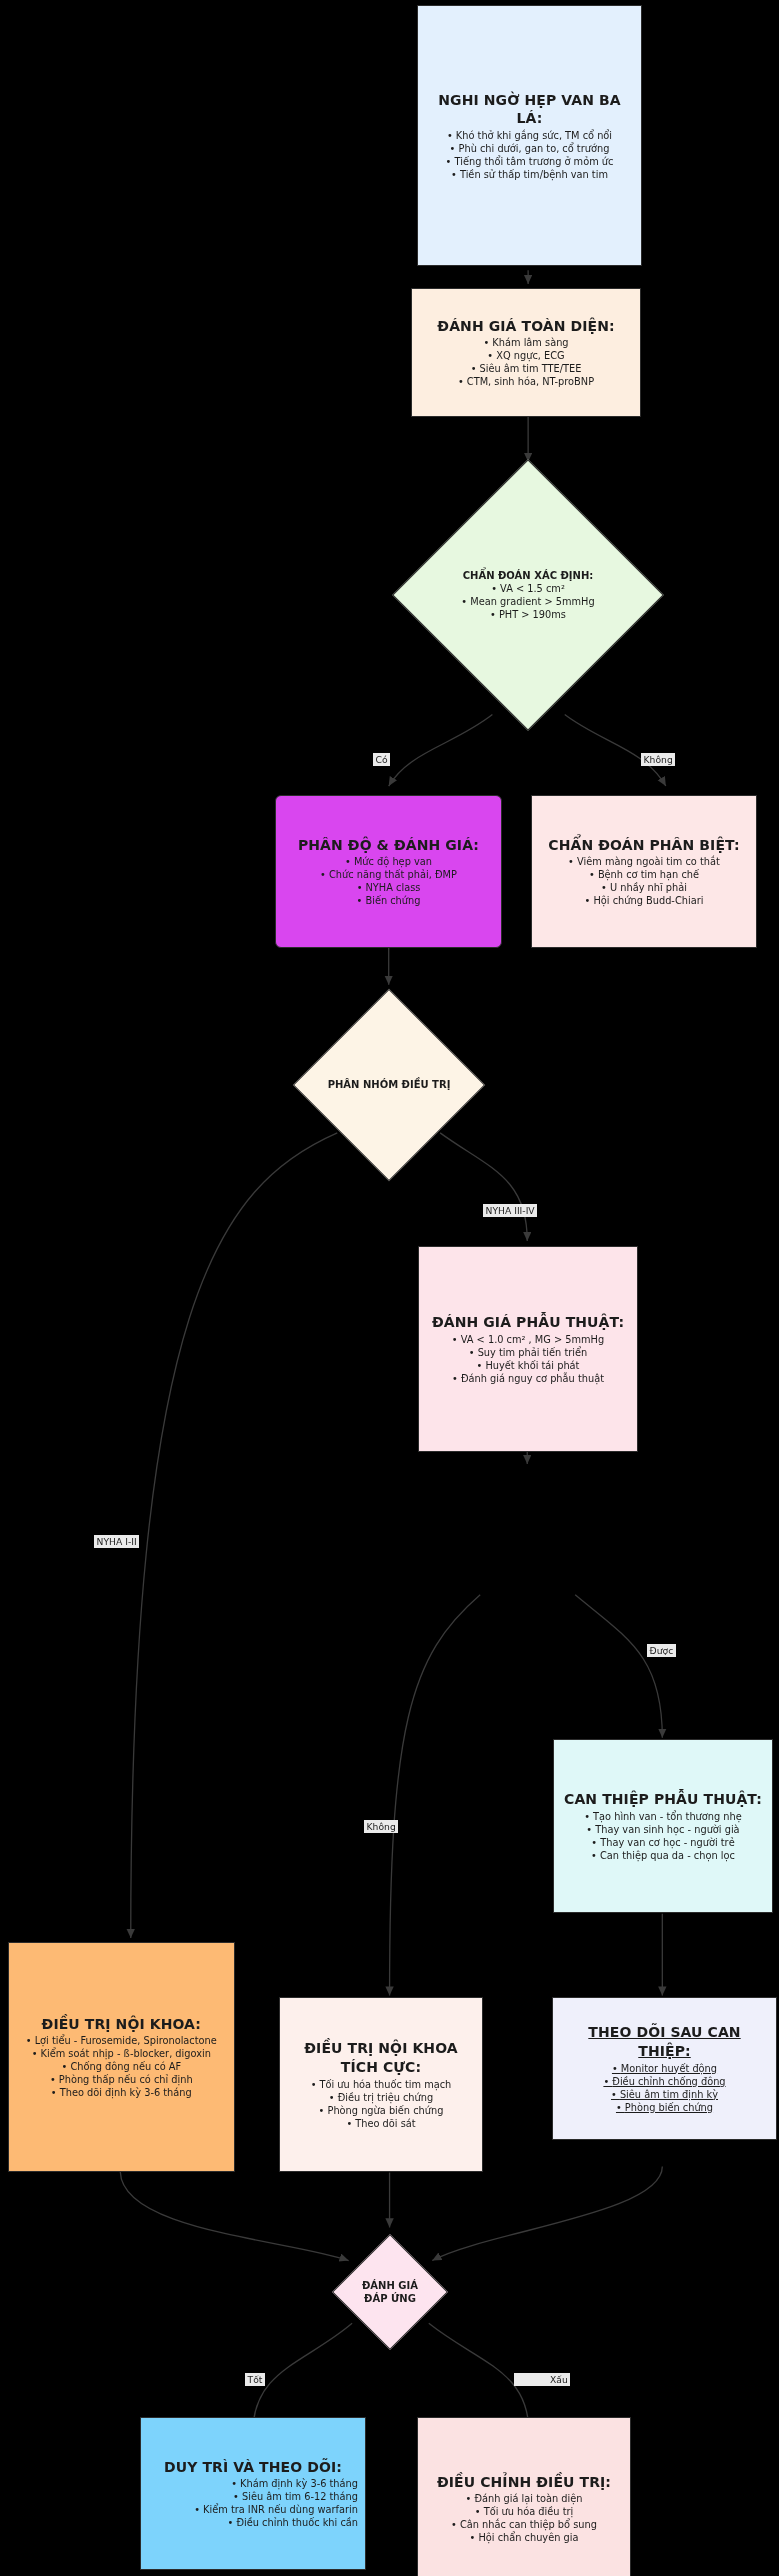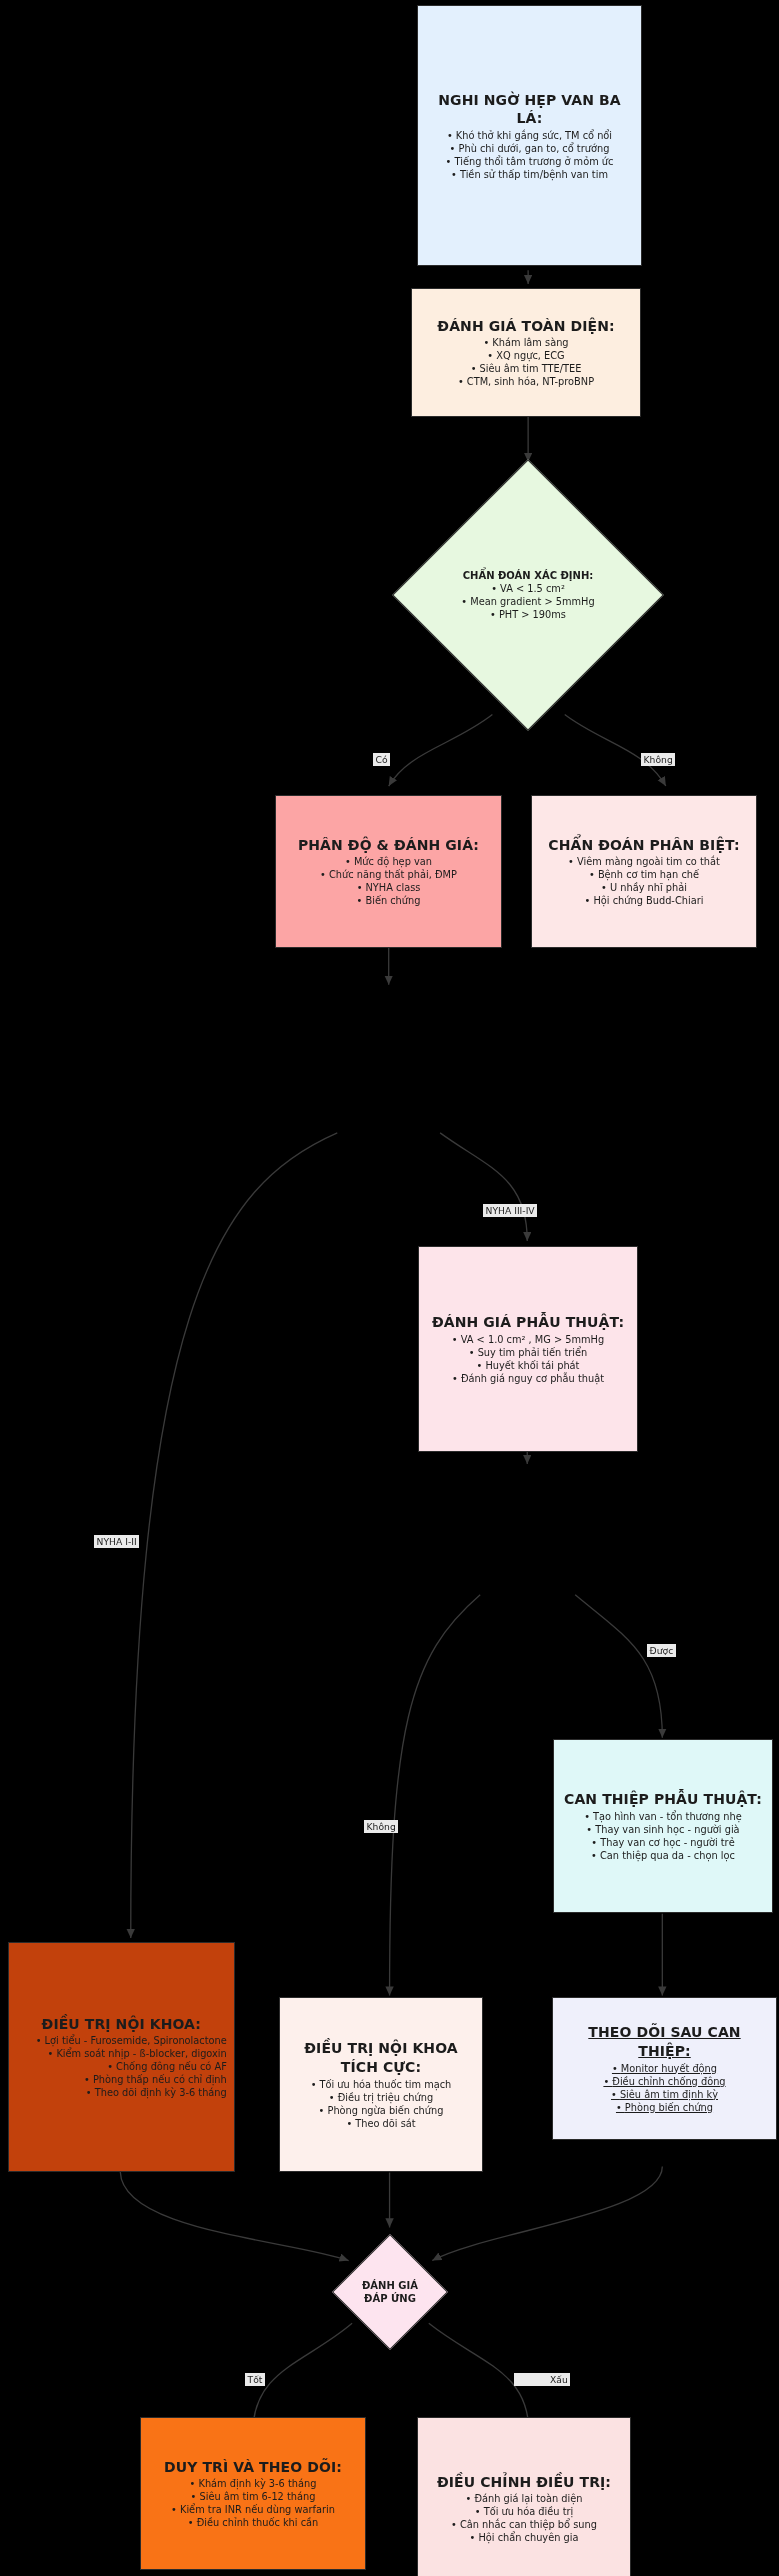--- a/index.html
+++ b/index.html
@@ -141,40 +141,46 @@
         <li>VA &lt; 1.5 cm²</li>
         <li>Mean gradient &gt; 5mmHg</li>
         <li>PHT &gt; 190ms</li>
       </ul>
     </div>
   </div>
 
   <div class="elabel" style="left:373px;top:753px;">Có</div>
   <div class="elabel" style="left:641px;top:753px;">Không</div>
 
-  <div class="node" style="left:275px;top:795px;width:227px;height:153px;background:#fca5a5;">
+  <div class="node" style="left:275px;top:795px;width:227px;height:153px;background:#d946ef;border-radius:6px;">
     <div class="ttl">PHÂN ĐỘ &amp; ĐÁNH GIÁ:</div>
     <ul>
       <li>Mức độ hẹp van</li>
       <li>Chức năng thất phải, ĐMP</li>
       <li>NYHA class</li>
       <li>Biến chứng</li>
     </ul>
   </div>
 
   <div class="node" style="left:531px;top:795px;width:226px;height:153px;background:#fde7e7;">
     <div class="ttl">CHẨN ĐOÁN PHÂN BIỆT:</div>
     <ul>
       <li>Viêm màng ngoài tim co thắt</li>
       <li>Bệnh cơ tim hạn chế</li>
       <li>U nhầy nhĩ phải</li>
       <li>Hội chứng Budd-Chiari</li>
     </ul>
   </div>
 
+  <div class="diamond" style="left:321px;top:1017px;width:136px;height:136px;">
+    <div class="dshape" style="background:#fdf4e6;"></div>
+    <div class="dlabel" style="width:175%;">
+      <div class="ttl">PHÂN NHÓM ĐIỀU TRỊ</div>
+    </div>
+  </div>
 
   <div class="elabel" style="left:483px;top:1204px;">NYHA III-IV</div>
   <div class="elabel" style="left:94px;top:1535px;">NYHA I-II</div>
 
   <div class="node" style="left:418px;top:1246px;width:220px;height:206px;background:#fde4ea;">
     <div class="ttl">ĐÁNH GIÁ PHẪU THUẬT:</div>
     <ul>
       <li>VA &lt; 1.0 cm² , MG &gt; 5mmHg</li>
       <li>Suy tim phải tiến triển</li>
       <li>Huyết khối tái phát</li>
@@ -189,21 +195,21 @@
   <div class="node" style="left:553px;top:1739px;width:220px;height:174px;background:#dff8f8;">
     <div class="ttl">CAN THIỆP PHẪU THUẬT:</div>
     <ul>
       <li>Tạo hình van - tổn thương nhẹ</li>
       <li>Thay van sinh học - người già</li>
       <li>Thay van cơ học - người trẻ</li>
       <li>Can thiệp qua da - chọn lọc</li>
     </ul>
   </div>
 
-  <div class="node" style="left:7.8px;top:1942px;width:227px;height:230px;background:#c2410c;text-align:right;">
+  <div class="node" style="left:7.8px;top:1942px;width:227px;height:230px;background:#fdba74;">
     <div class="ttl">ĐIỀU TRỊ NỘI KHOA:</div>
     <ul>
       <li>Lợi tiểu - Furosemide, Spironolactone</li>
       <li>Kiểm soát nhịp - ß-blocker, digoxin</li>
       <li>Chống đông nếu có AF</li>
       <li>Phòng thấp nếu có chỉ định</li>
       <li>Theo dõi định kỳ 3-6 tháng</li>
     </ul>
   </div>
 
@@ -230,21 +236,21 @@
   <div class="diamond" style="left:349px;top:2251px;width:82px;height:82px;">
     <div class="dshape" style="background:#fde4ef;"></div>
     <div class="dlabel" style="width:125%;">
       <div class="ttl">ĐÁNH GIÁ ĐÁP ỨNG</div>
     </div>
   </div>
 
   <div class="elabel" style="left:245px;top:2373px;">Tốt</div>
   <div class="elabel" style="left:514px;top:2373px;padding-left:36px;">Xấu</div>
 
-  <div class="node" style="left:140px;top:2417px;width:226px;height:153px;background:#f97316;">
+  <div class="node" style="left:140px;top:2417px;width:226px;height:153px;background:#7dd3fc;text-align:right;">
     <div class="ttl">DUY TRÌ VÀ THEO DÕI:</div>
     <ul>
       <li>Khám định kỳ 3-6 tháng</li>
       <li>Siêu âm tim 6-12 tháng</li>
       <li>Kiểm tra INR nếu dùng warfarin</li>
       <li>Điều chỉnh thuốc khi cần</li>
     </ul>
   </div>
 
   <div class="node" style="left:417px;top:2417px;width:214px;height:183px;background:#fbe2e2;">

